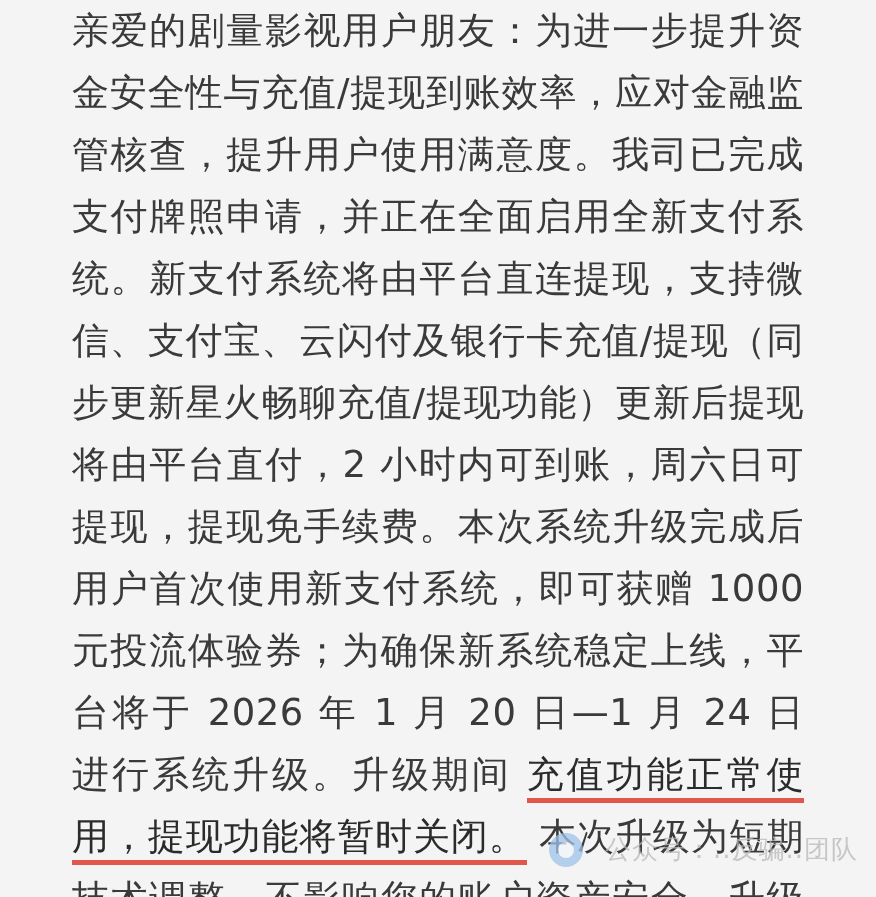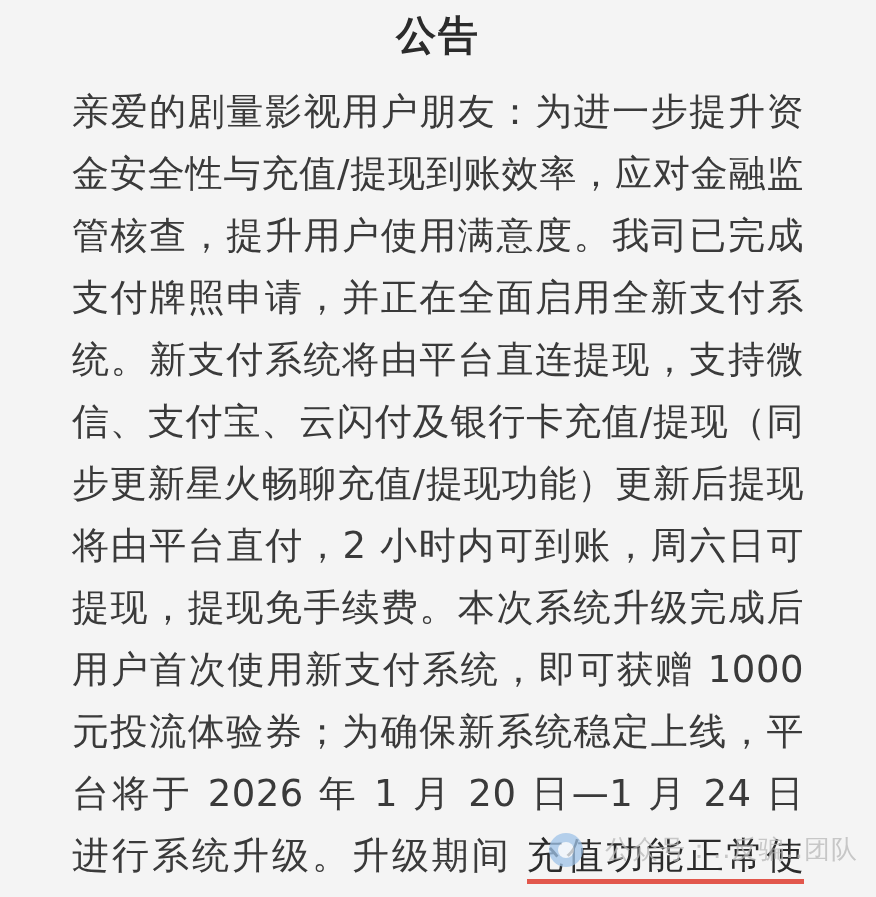--- a/index.html
+++ b/index.html
@@ -84,21 +84,20 @@
     letter-spacing: 1px;
     font-family: "DejaVu Sans", "Liberation Sans", sans-serif;
     white-space: nowrap;
   }
 </style>
 </head>
 <body>
 
 <div class="page">
 
-  <h1 class="notice-title">公告</h1>
 
   <div class="notice-body">
     <span class="seg">亲爱的剧量影视用户朋友：为进一步提升资金安全性与充值/提现到账效率，应对金融监管核查，提升用户使用满意度。我司已完成支付牌照申请，并正在全面启用全新支付系统。新支付系统将由平台直连提现，支持微信、支付宝、云闪付及银行卡充值/提现（同步更新星火畅聊充值/提现功能）更新后提现将由平台直付，2 小时内可到账，周六日可提现，提现免手续费。本次系统升级完成后用户首次使用新支付系统，即可获赠 1000 元投流体验券；为确保新系统稳定上线，平台将于 2026 年 1 月 20 日—1 月 24 日 进行系统升级。升级期间 </span><span class="hl">充值功能正常使用，提现功能将暂时关闭。</span><span class="seg"> 本次升级为短期技术调整，不影响您的账户资产安全，升级完成</span>
   </div>
 
   <div class="watermark">
     <span class="wm-logo"></span>
     <span class="wm-text">公众号：..反骗..团队</span>
   </div>
 

